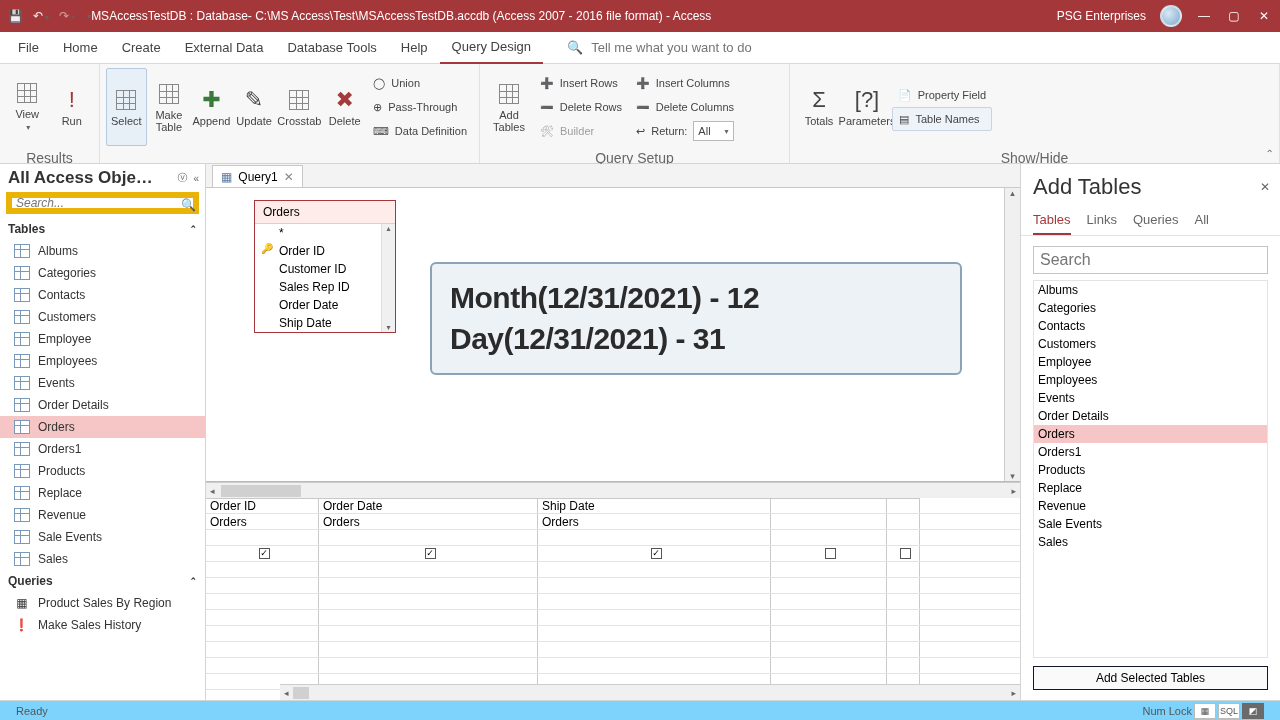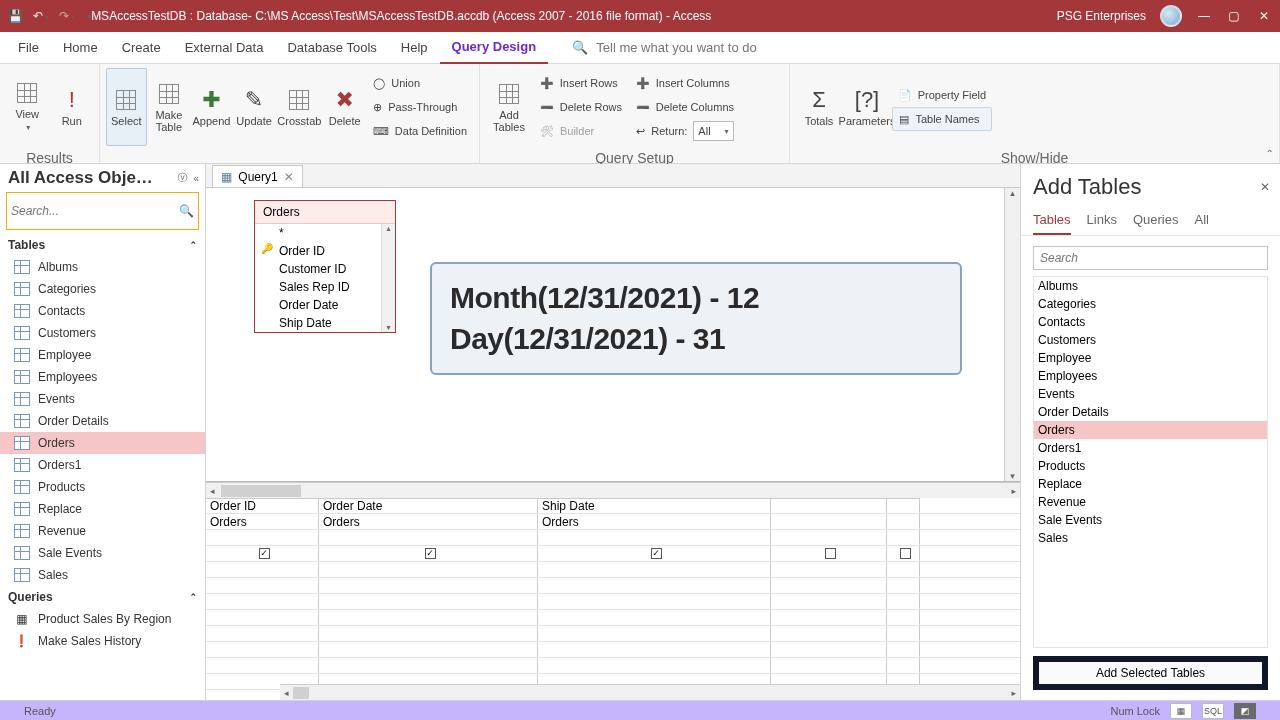--- a/index.html
+++ b/index.html
@@ -11,21 +11,21 @@
 .titlebar .qat span { opacity: .9; }
 .titlebar .title { flex: 1; text-align: left; }
 .titlebar .right { display: flex; align-items: center; gap: 14px; padding-right: 8px; }
 .titlebar .avatar { width: 22px; height: 22px; border-radius: 50%; background: radial-gradient(circle at 35% 35%, #d9e8f5, #7ba8c9); border: 2px solid rgba(255,255,255,.5); }
 .titlebar .winbtn { width: 16px; text-align: center; }
 
 
 .ribbon-tabs { height: 32px; display: flex; align-items: center; border-bottom: 1px solid #d9d9d9; background: #fff; font-size: 13px; color: #444; }
 .ribbon-tabs .tab { padding: 0 12px; height: 32px; display: flex; align-items: center; cursor: pointer; }
 .ribbon-tabs .tab.file { margin-left: 6px; }
-.ribbon-tabs .tab.ctx { color: #6d28d9; font-weight: 700; border-bottom: 2px solid #a4373a; }
+.ribbon-tabs .tab.ctx { color: #404040; font-weight: 400; border-bottom: 2px solid #a4373a; }
 .ribbon-tabs .search { display: flex; align-items: center; margin-left: 24px; color: #888; gap: 8px; }
 .ribbon-tabs .search-input { border: none; outline: none; font-size: 13px; color: #888; width: 220px; }
 
 
 .ribbon { height: 100px; background: #f7f7f7; border-bottom: 1px solid #d4d4d4; display: flex; font-size: 11px; color: #444; position: relative; }
 .ribbon .group { border-right: 1px solid #e1e1e1; display: flex; flex-direction: column; }
 .ribbon .group-body { flex: 1; display: flex; align-items: flex-start; padding: 4px 6px; gap: 2px; }
 .ribbon .group-label { text-align: center; font-size: 14px; color: #666; padding-bottom: 2px; }
 .bigbtn { display: flex; flex-direction: column; align-items: center; justify-content: center; width: 46px; height: 78px; cursor: pointer; border: 1px solid transparent; border-radius: 2px; }
 .bigbtn.sel { background: #e7eff7; border-color: #b6c9de; }
@@ -38,21 +38,21 @@
 .retcombo { border: 1px solid #b9b9b9; background: #fff; height: 20px; padding: 0 4px; display: inline-flex; align-items: center; gap: 12px; font-size: 11px; }
 .collapse { position: absolute; right: 6px; bottom: 4px; font-size: 10px; color: #666; }
 
 
 .main { display: flex; height: 536px; }
 
 
 .nav { width: 206px; border-right: 1px solid #d4d4d4; background: #fff; display: flex; flex-direction: column; font-size: 12px; color: #333; }
 .nav-hdr { display: flex; align-items: center; padding: 4px 6px 0 8px; }
 .nav-hdr .ttl { flex: 1; font-size: 17px; font-weight: 600; color: #333; white-space: nowrap; overflow: hidden; text-overflow: ellipsis; }
-.nav-search { display: flex; align-items: center; border: 1px solid #eab308; margin: 4px 6px; height: 38px; }
+.nav-search { display: flex; border: 6px solid #eab308; margin: 4px 6px; height: 22px; }
 .nav-search input { border: none; outline: none; flex: 1; font-size: 12px; padding: 0 4px; font-style: italic; color: #888; }
 .nav-gh { display: flex; align-items: center; padding: 4px 8px; font-weight: 600; color: #333; }
 .nav-gh .sp { flex: 1; }
 .nav-item { display: flex; align-items: center; gap: 8px; padding: 4px 8px 4px 14px; cursor: pointer; }
 .nav-item.sel { background: #f5c6c5; }
 .nav-item .ic { width: 16px; height: 14px; display: inline-flex; align-items: center; justify-content: center; font-size: 12px; }
 .nav-item .ic.table { background: linear-gradient(#fff,#fff); border: 1px solid #7a99b8; position: relative; }
 .nav-item .ic.table::before { content: ""; position: absolute; left: 0; right: 0; top: 4px; border-top: 1px solid #7a99b8; }
 .nav-item .ic.table::after { content: ""; position: absolute; left: 5px; top: 0; bottom: 0; border-left: 1px solid #7a99b8; }
 
@@ -91,28 +91,28 @@
 .qbe-row.top .qbe-cell { border-top: 1px solid #c9c9c9; }
 
 
 .addpane { width: 260px; border-left: 1px solid #d4d4d4; background: #fff; display: flex; flex-direction: column; font-size: 12px; }
 .addpane-hdr { display: flex; align-items: center; padding: 10px 10px 6px 12px; }
 .addpane-hdr .t { font-size: 22px; color: #333; flex: 1; }
 .addpane-tabs { display: flex; gap: 16px; padding: 0 12px; border-bottom: 1px solid #e3e3e3; font-size: 13px; }
 .addpane-tabs .t { padding: 6px 0; cursor: pointer; color: #666; }
 .addpane-tabs .t.act { color: #a4373a; border-bottom: 2px solid #a4373a; }
 .addpane-search { margin: 10px 12px 6px; border: 1px solid #c4c4c4; }
-.addpane-search input { border: none; outline: none; width: 100%; padding: 4px 6px; font-size: 12px; font-style: italic; }
+.addpane-search input { border: none; outline: none; width: 100%; padding: 4px 6px; font-size: 16px; }
 .addpane-list { flex: 1; overflow: auto; margin: 0 12px; border: 1px solid #e3e3e3; }
 .addpane-list .row { padding: 2px 4px; cursor: pointer; }
 .addpane-list .row.sel { background: #f5c6c5; }
-.addpane-btn { margin: 8px 12px 10px; border: 6px solid #0f172a; background: #fafafa; text-align: center; padding: 4px 0; cursor: pointer; }
-
-
-.status { height: 20px; background: #c4b5fd; border-top: 1px solid #d4d4d4; display: flex; align-items: center; font-size: 11px; color: #555; padding: 0 24px; gap: 8px; }
+.addpane-btn { margin: 8px 12px 10px; border: 1px solid #0f172a; background: #fafafa; text-align: center; padding: 4px 0; cursor: pointer; }
+
+
+.status { height: 20px; background: #7dd3fc; border-top: 1px solid #d4d4d4; display: flex; align-items: center; font-size: 11px; color: #555; padding: 0 16px; }
 .status .sp { flex: 1; }
 .status .vb { width: 22px; height: 16px; border: 1px solid #bbb; margin-left: 2px; display: inline-flex; align-items: center; justify-content: center; font-size: 9px; background: #fff; }
 .status .vb.act { background: #6a6a6a; color: #fff; border-color: #6a6a6a; }
 
 .icon-grid { display: inline-block; width: 20px; height: 20px; background:
   linear-gradient(#888,#888) 0 6px/100% 1px no-repeat,
   linear-gradient(#888,#888) 0 12px/100% 1px no-repeat,
   linear-gradient(#888,#888) 6px 0/1px 100% no-repeat,
   linear-gradient(#888,#888) 12px 0/1px 100% no-repeat;
   border: 1px solid #888; }

